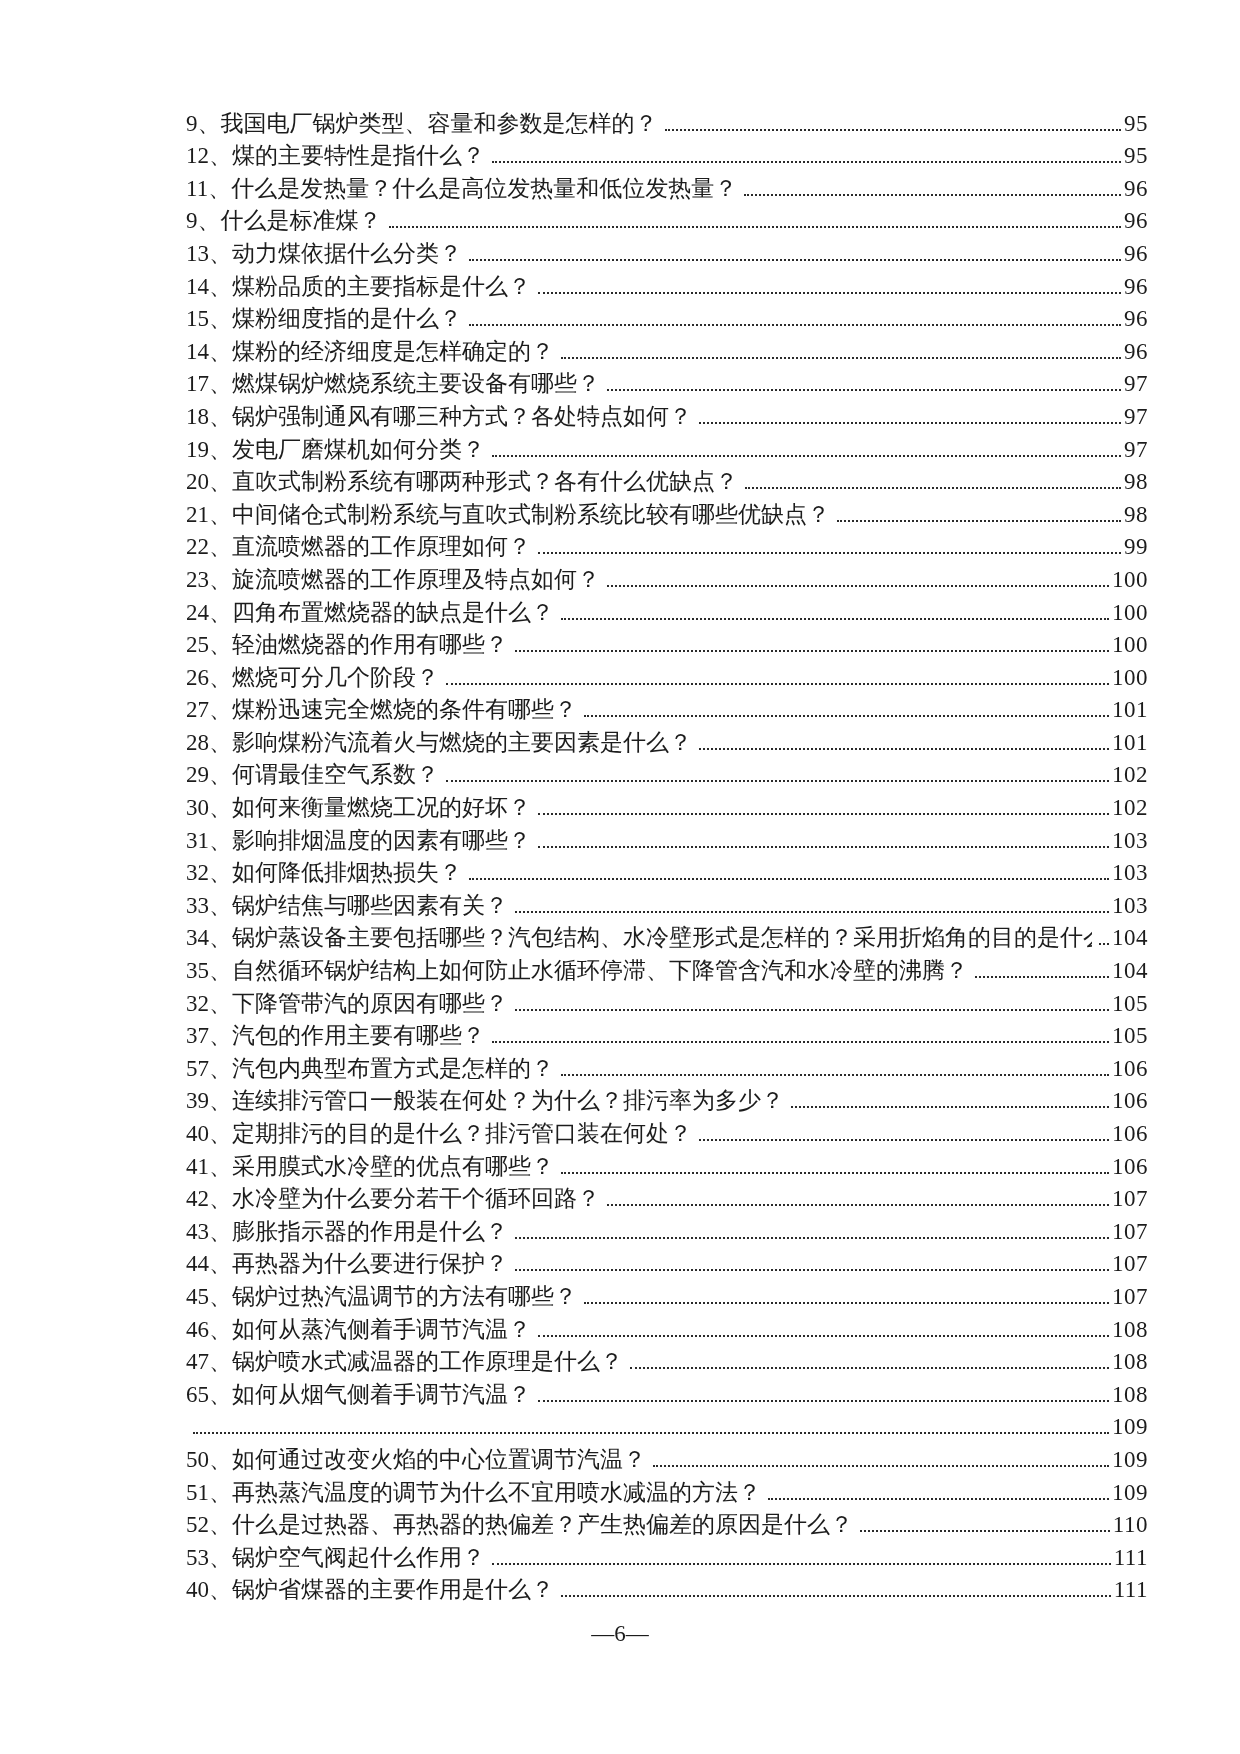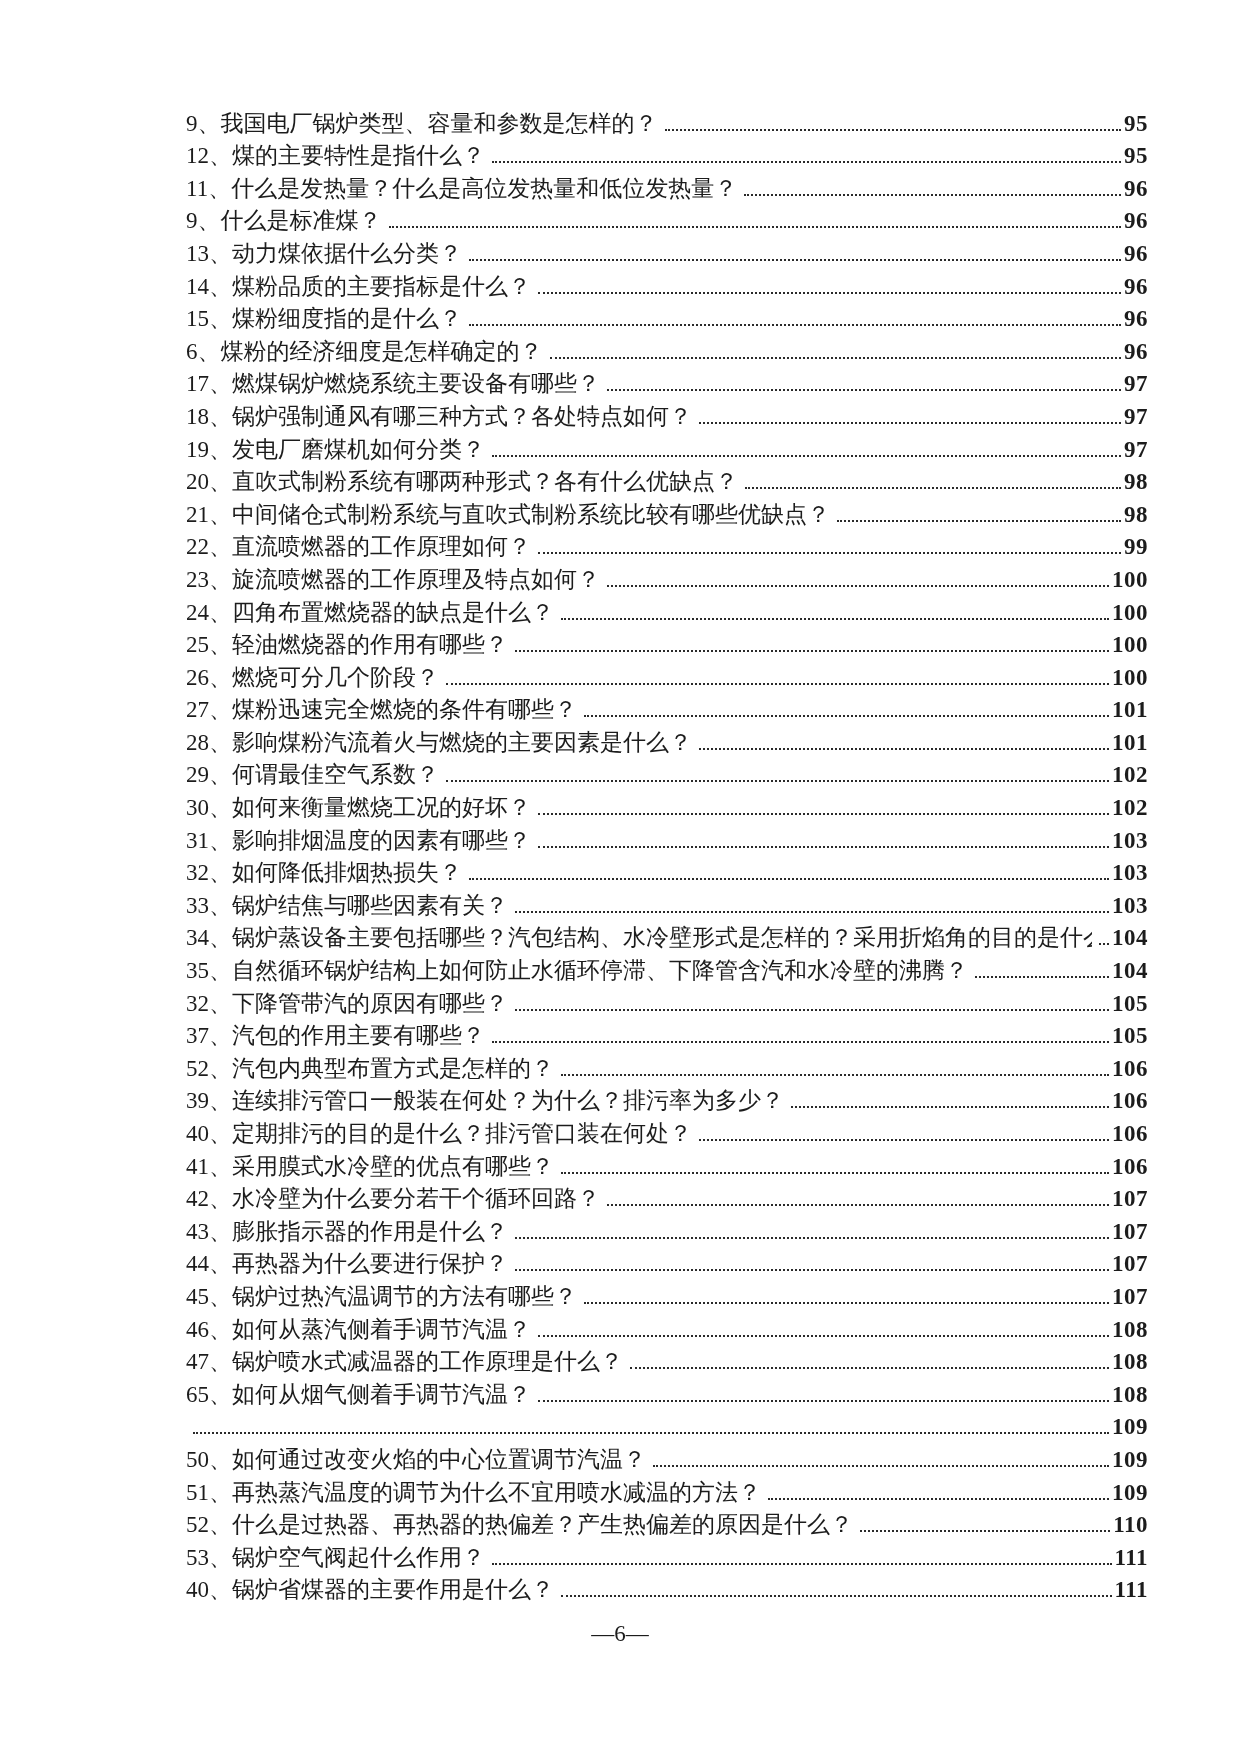--- a/index.html
+++ b/index.html
@@ -35,21 +35,20 @@
   .toc-dots {
     flex: 1 0 10px;
     border-bottom: 2.4px dotted #2a2a2a;
     margin: 0 3px 8px 7px;
     min-width: 10px;
   }
   .toc-page {
     white-space: nowrap;
     flex: 0 0 auto;
     letter-spacing: 0.5px;
-    font-weight: bold;
   }
   .footer {
     margin-top: 16px;
     text-align: center;
     font-size: 23px;
     color: #1c1c1c;
   }
 </style>
 </head>
 <body>
@@ -85,21 +84,21 @@
         <span class="toc-text">14、煤粉品质的主要指标是什么？</span>
         <span class="toc-dots"></span>
         <span class="toc-page">96</span>
       </div>
       <div class="toc-row">
         <span class="toc-text">15、煤粉细度指的是什么？</span>
         <span class="toc-dots"></span>
         <span class="toc-page">96</span>
       </div>
       <div class="toc-row">
-        <span class="toc-text">6、煤粉的经济细度是怎样确定的？</span>
+        <span class="toc-text">14、煤粉的经济细度是怎样确定的？</span>
         <span class="toc-dots"></span>
         <span class="toc-page">96</span>
       </div>
       <div class="toc-row">
         <span class="toc-text">17、燃煤锅炉燃烧系统主要设备有哪些？</span>
         <span class="toc-dots"></span>
         <span class="toc-page">97</span>
       </div>
       <div class="toc-row">
         <span class="toc-text">18、锅炉强制通风有哪三种方式？各处特点如何？</span>
@@ -195,21 +194,21 @@
         <span class="toc-text">32、下降管带汽的原因有哪些？</span>
         <span class="toc-dots"></span>
         <span class="toc-page">105</span>
       </div>
       <div class="toc-row">
         <span class="toc-text">37、汽包的作用主要有哪些？</span>
         <span class="toc-dots"></span>
         <span class="toc-page">105</span>
       </div>
       <div class="toc-row">
-        <span class="toc-text">52、汽包内典型布置方式是怎样的？</span>
+        <span class="toc-text">57、汽包内典型布置方式是怎样的？</span>
         <span class="toc-dots"></span>
         <span class="toc-page">106</span>
       </div>
       <div class="toc-row">
         <span class="toc-text">39、连续排污管口一般装在何处？为什么？排污率为多少？</span>
         <span class="toc-dots"></span>
         <span class="toc-page">106</span>
       </div>
       <div class="toc-row">
         <span class="toc-text">40、定期排污的目的是什么？排污管口装在何处？</span>

